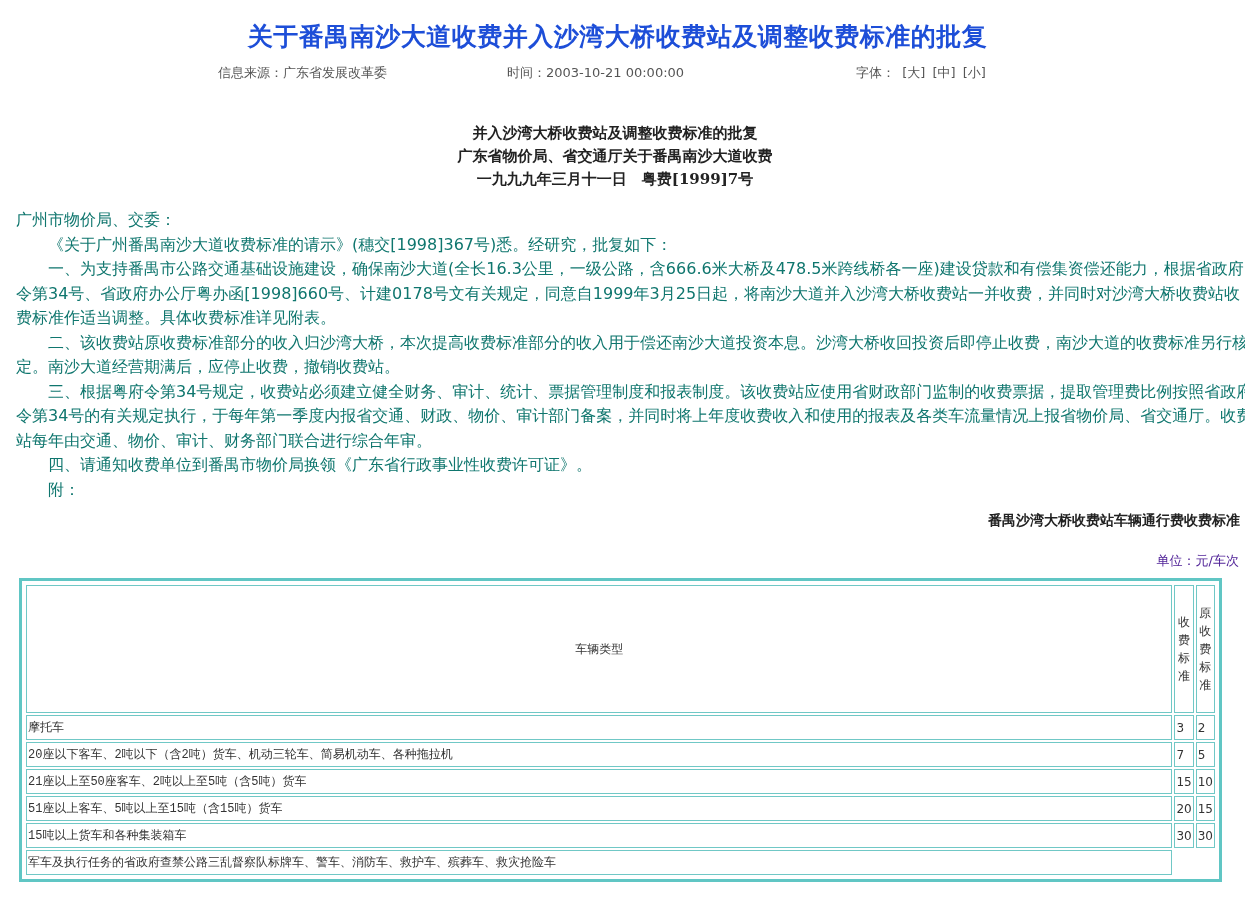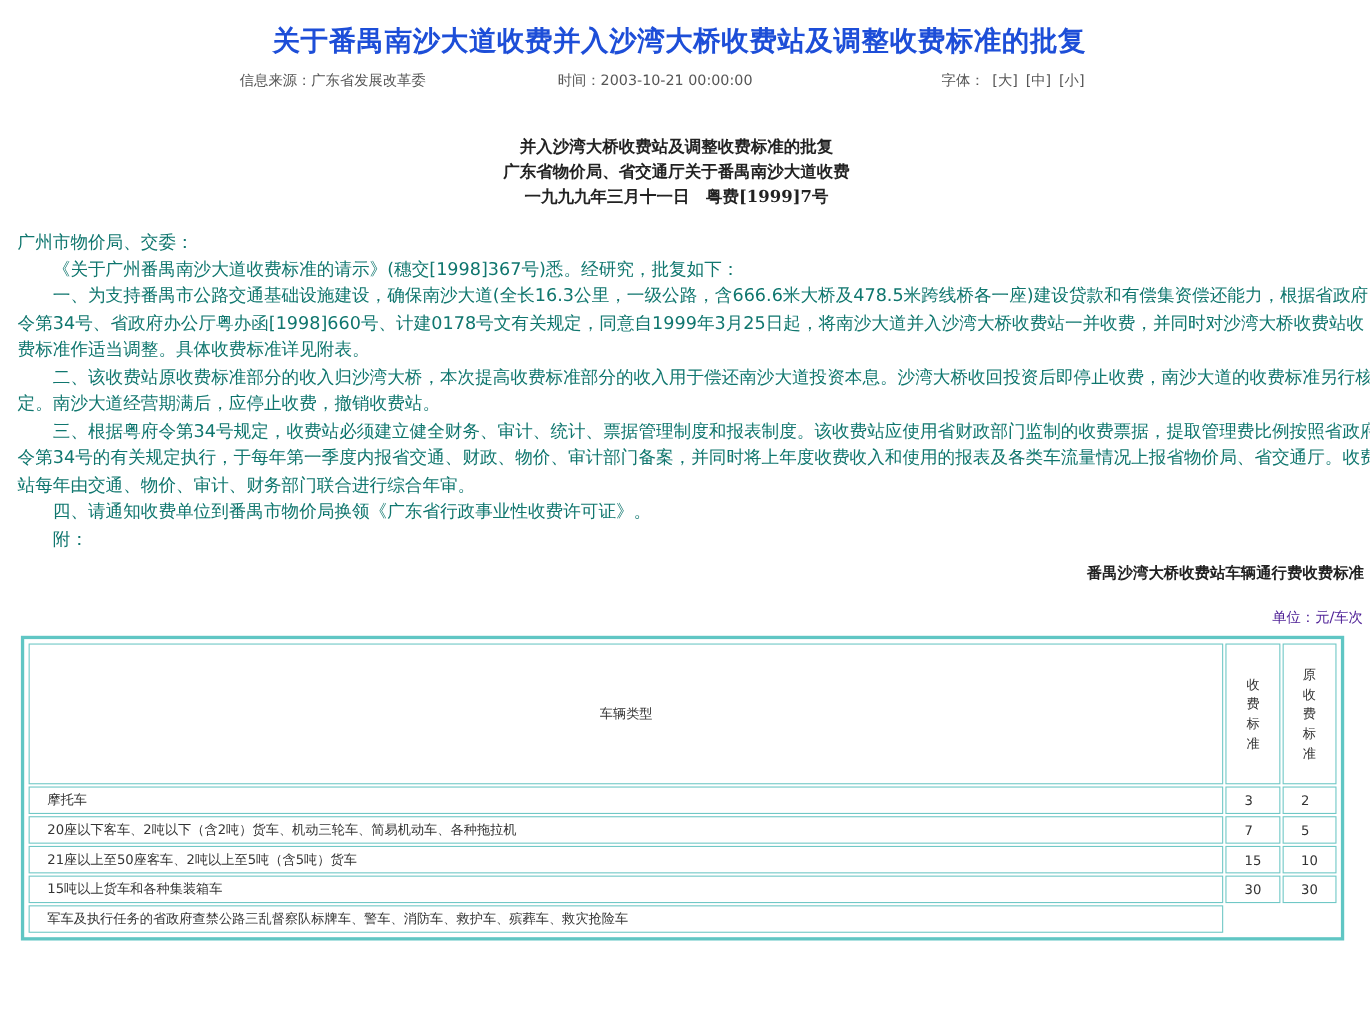--- a/index.html
+++ b/index.html
@@ -93,36 +93,36 @@
   }
   table.fee-table {
     width: 100%;
     border-collapse: separate;
     border-spacing: 2px;
     font-size: 12px;
     color: #333;
   }
   table.fee-table td {
     border: 1px solid #70c8c6;
-    padding: 0 16px;
+    padding: 0 1px;
     vertical-align: middle;
   }
   table.fee-table td.empty { border: none; }
   .hdr-type {
     height: 126px;
     text-align: center;
   }
   .hdr-vert {
     width: 14px;
     text-align: center;
     line-height: 18px;
     padding: 0 !important;
   }
   .hdr-vert span { display: block; }
-  .row-type { height: 23px; }
+  .row-type { height: 23px; font-family: Liberation Mono, monospace; }
   .val { text-align: left; width: 14px; white-space: nowrap; }
 </style>
 </head>
 <body>
 
 <div class="page-title">关于番禺南沙大道收费并入沙湾大桥收费站及调整收费标准的批复</div>
 
 <div class="meta-row">
   <span class="src">信息来源：广东省发展改革委</span>
   <span class="time">时间：2003-10-21 00:00:00</span>
@@ -181,20 +181,25 @@
       <td class="row-type">20座以下客车、2吨以下（含2吨）货车、机动三轮车、简易机动车、各种拖拉机</td>
       <td class="val">7</td>
       <td class="val">5</td>
     </tr>
     <tr>
       <td class="row-type">21座以上至50座客车、2吨以上至5吨（含5吨）货车</td>
       <td class="val">15</td>
       <td class="val">10</td>
     </tr>
     <tr>
+      <td class="row-type">51座以上客车、5吨以上至15吨（含15吨）货车</td>
+      <td class="val">20</td>
+      <td class="val">15</td>
+    </tr>
+    <tr>
       <td class="row-type">15吨以上货车和各种集装箱车</td>
       <td class="val">30</td>
       <td class="val">30</td>
     </tr>
     <tr>
       <td class="row-type">军车及执行任务的省政府查禁公路三乱督察队标牌车、警车、消防车、救护车、殡葬车、救灾抢险车</td>
       <td class="val empty"></td>
       <td class="val empty"></td>
     </tr>
   </tbody>

